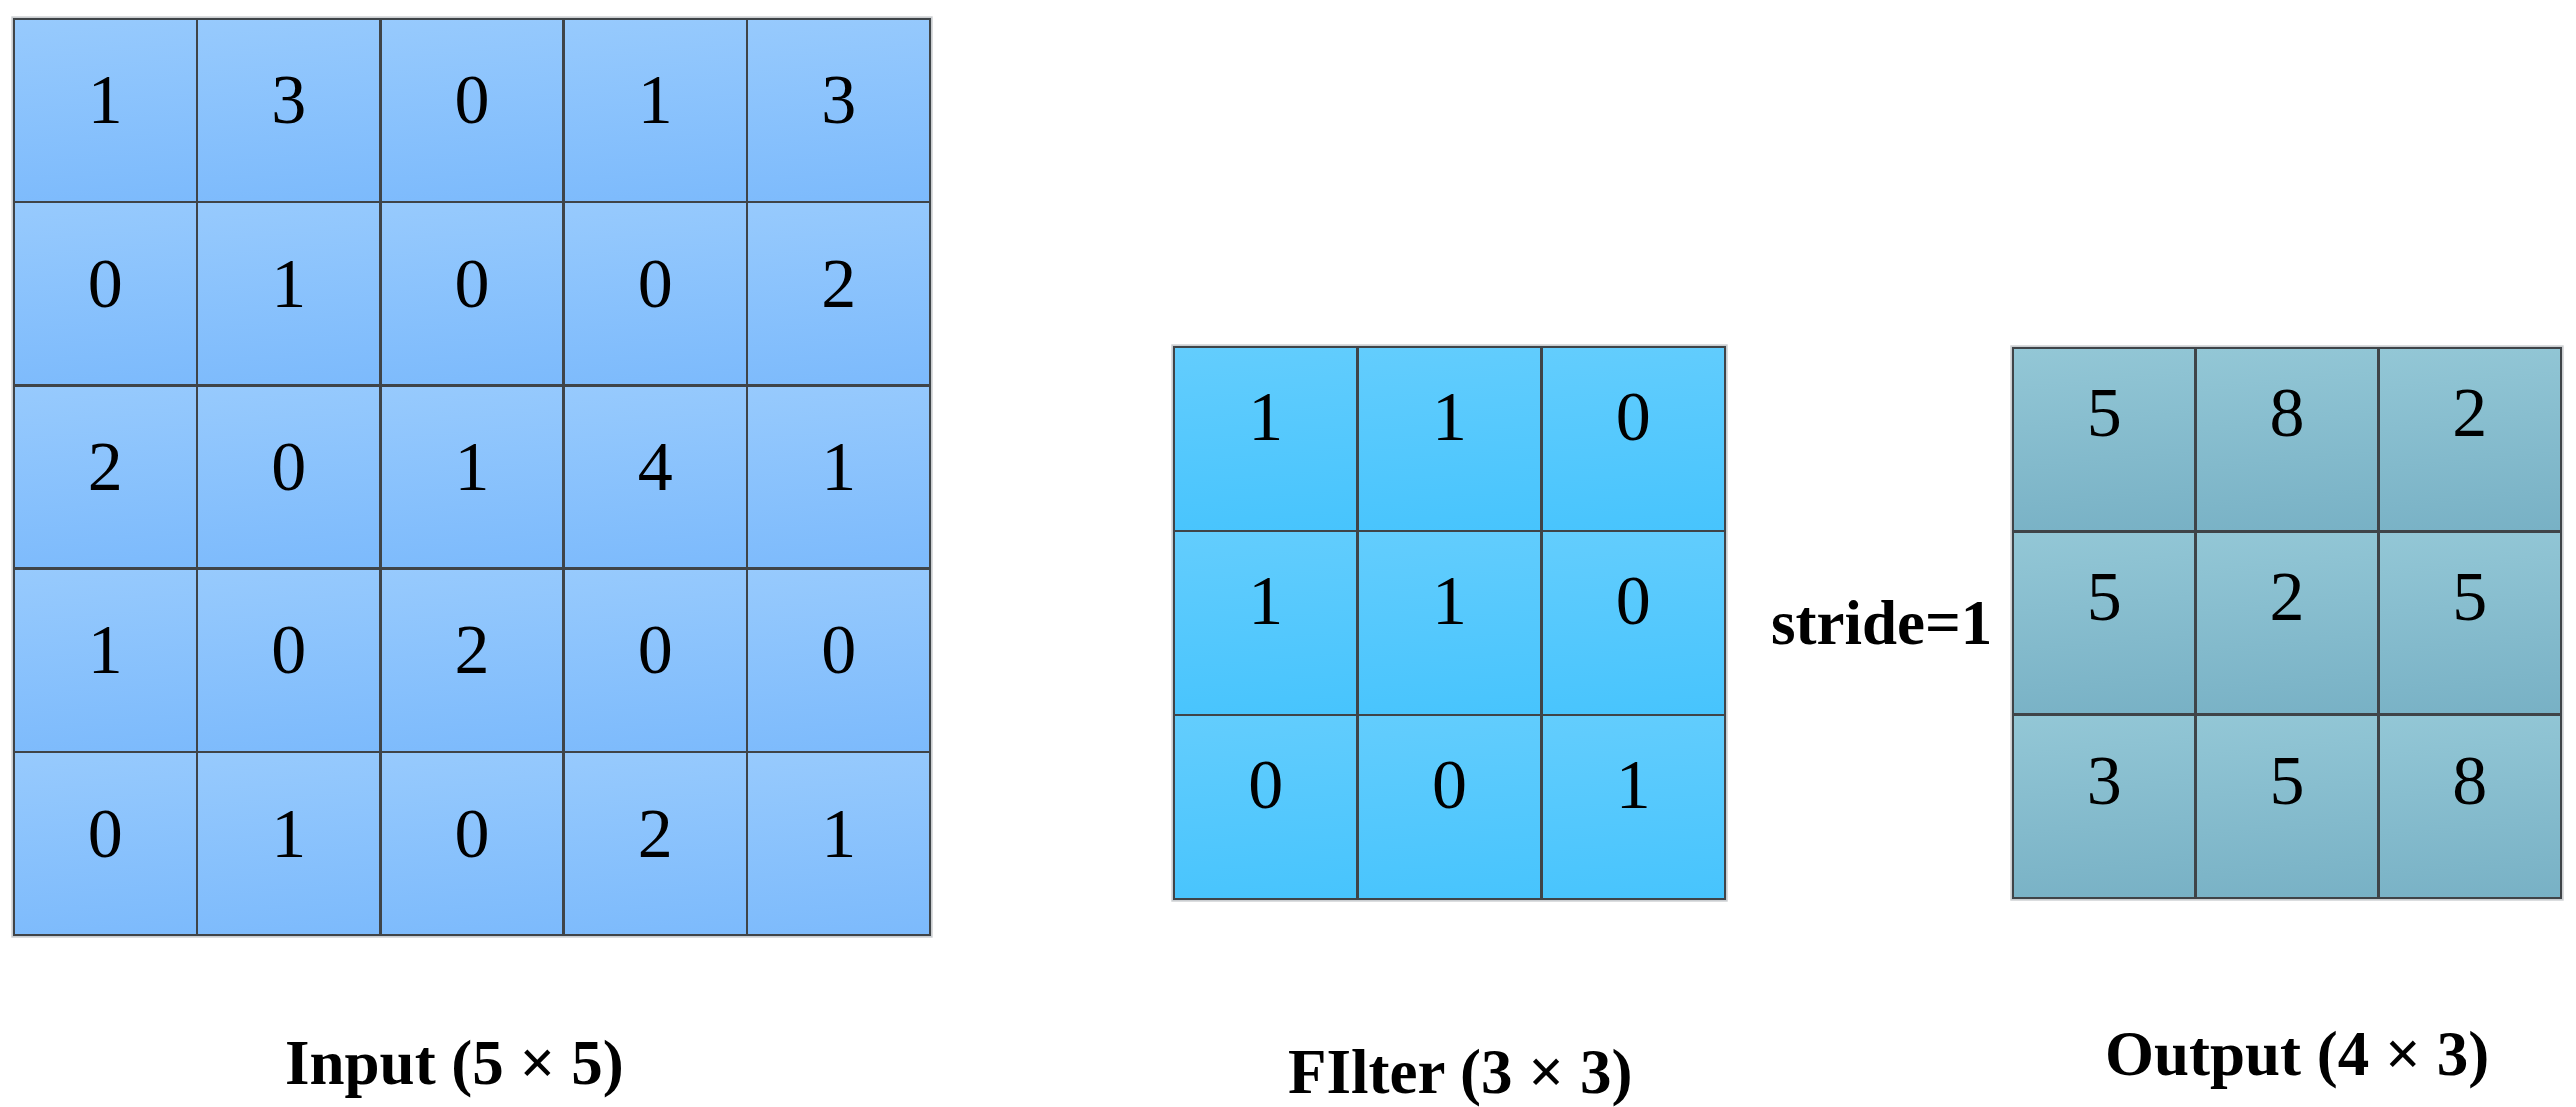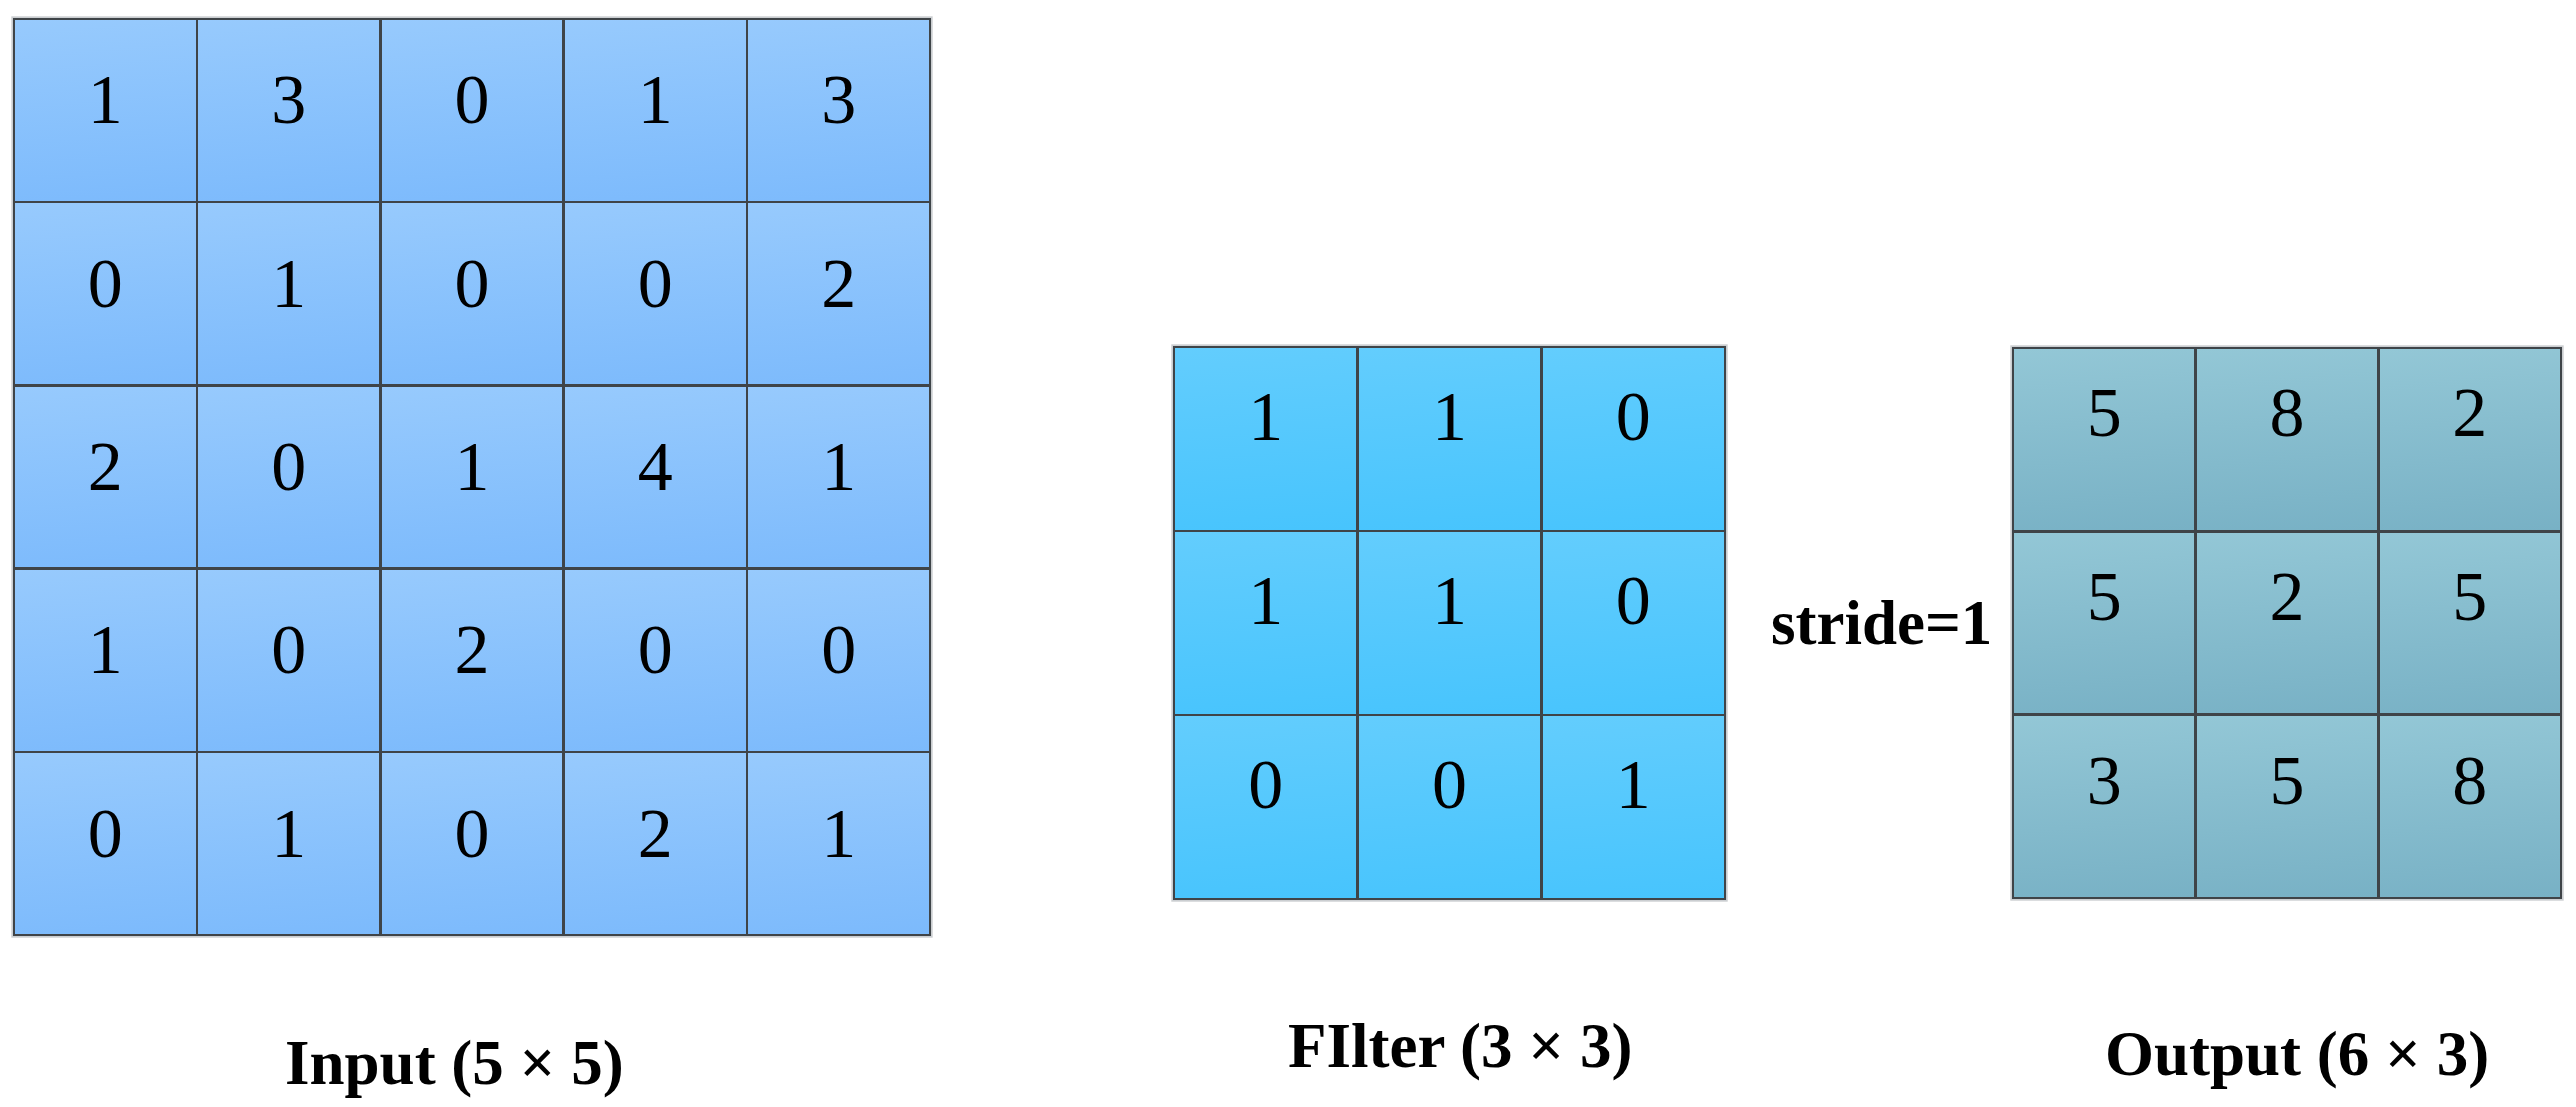--- a/index.html
+++ b/index.html
@@ -71,21 +71,21 @@
   
   .matrix-label {
     position: absolute;
     font-weight: bold;
     font-size: 63px;
     color: var(--text, #000000);
     white-space: nowrap;
     line-height: 1;
   }
   #input-label  { left: 251px;  top: 1032px; margin-left: 34px; }
-  #filter-label { left: 1288px; top: 1015px; }
+  #filter-label { left: 1288px; top: 1041px; }
   #output-label { left: 2105px; top: 1023px; }
 
   .stride-label {
     position: absolute;
     left: 1771px; top: 592px;
     font-weight: bold;
     font-size: 63px;
     color: var(--text, #000000);
     white-space: nowrap;
     line-height: 1;
@@ -231,16 +231,16 @@
       <div class="cell">
         <span class="cell-value">3</span>
       </div>
       <div class="cell">
         <span class="cell-value">5</span>
       </div>
       <div class="cell">
         <span class="cell-value">8</span>
       </div>
     </div>
-  <div class="matrix-label" id="output-label">Output (6 × 3)</div>
+  <div class="matrix-label" id="output-label">Output (4 × 3)</div>
 
 </div>
 
 
 </body></html>

